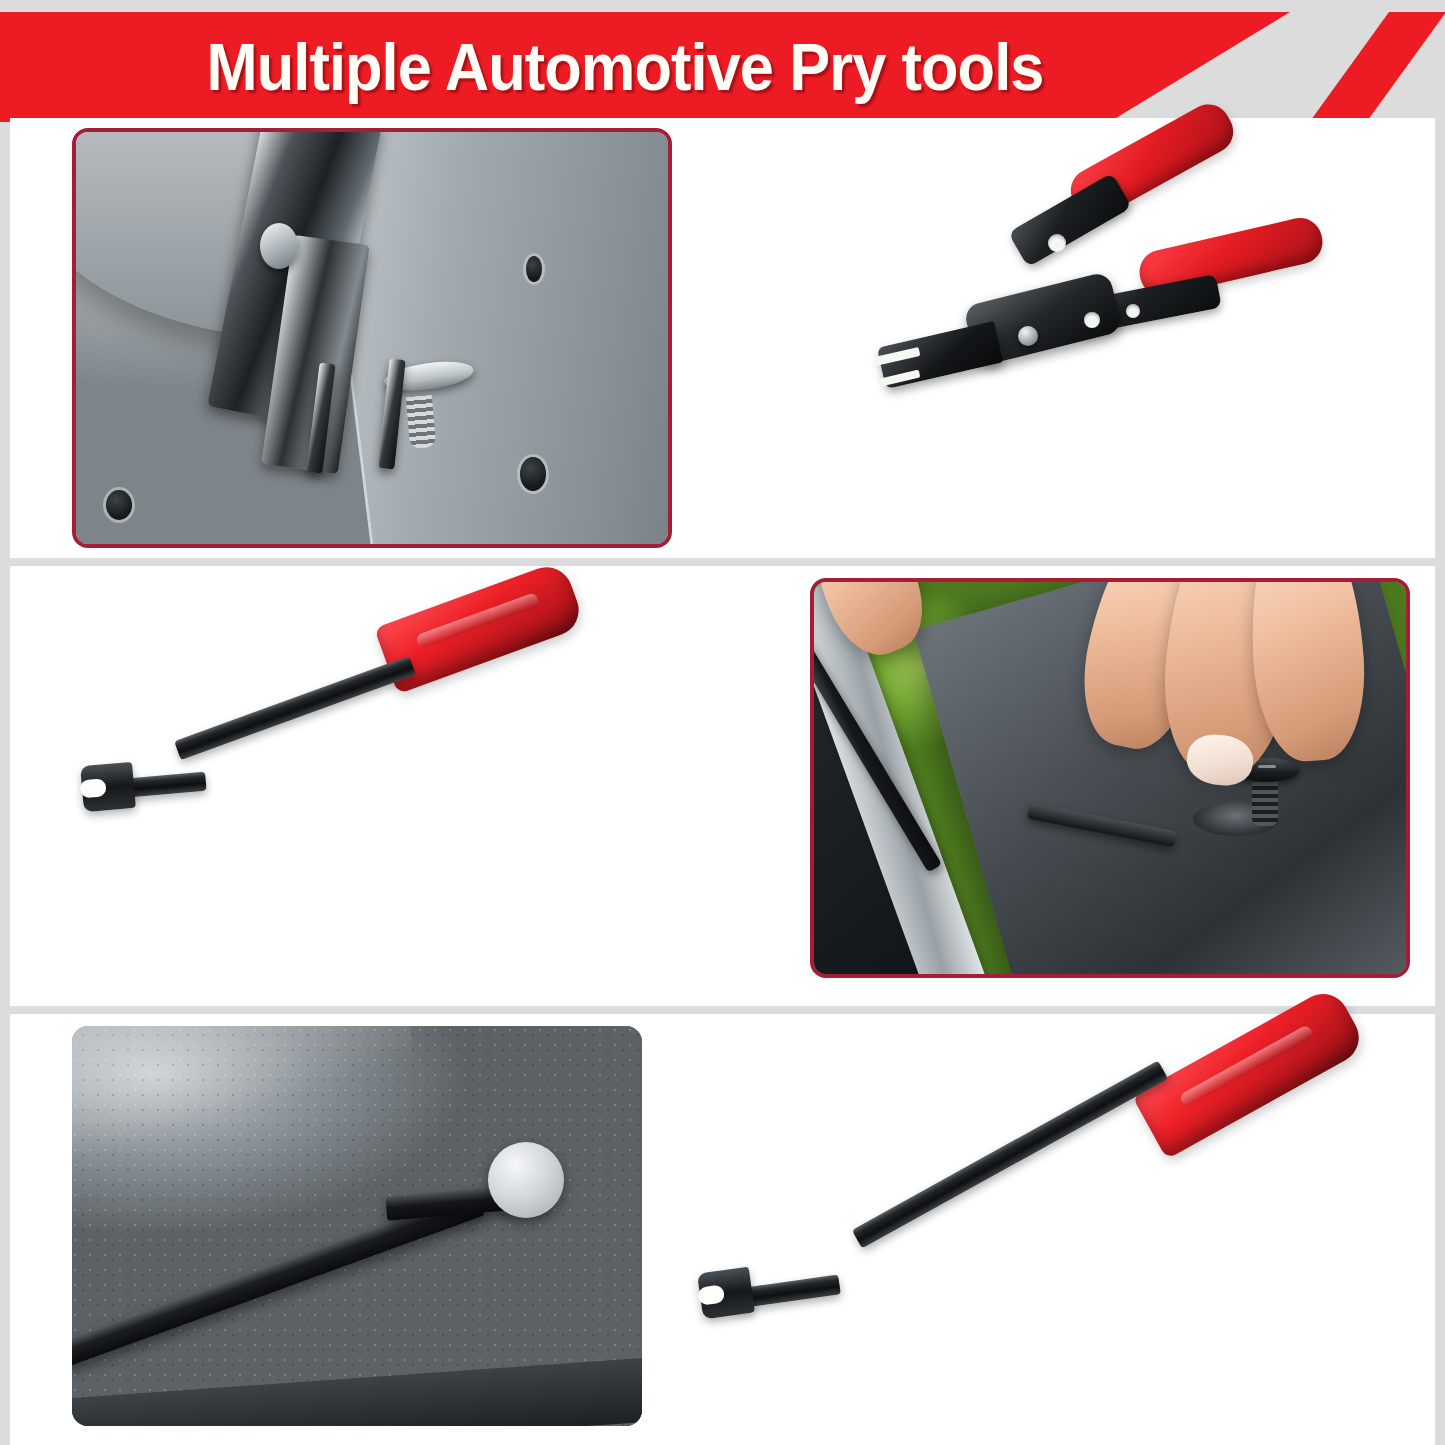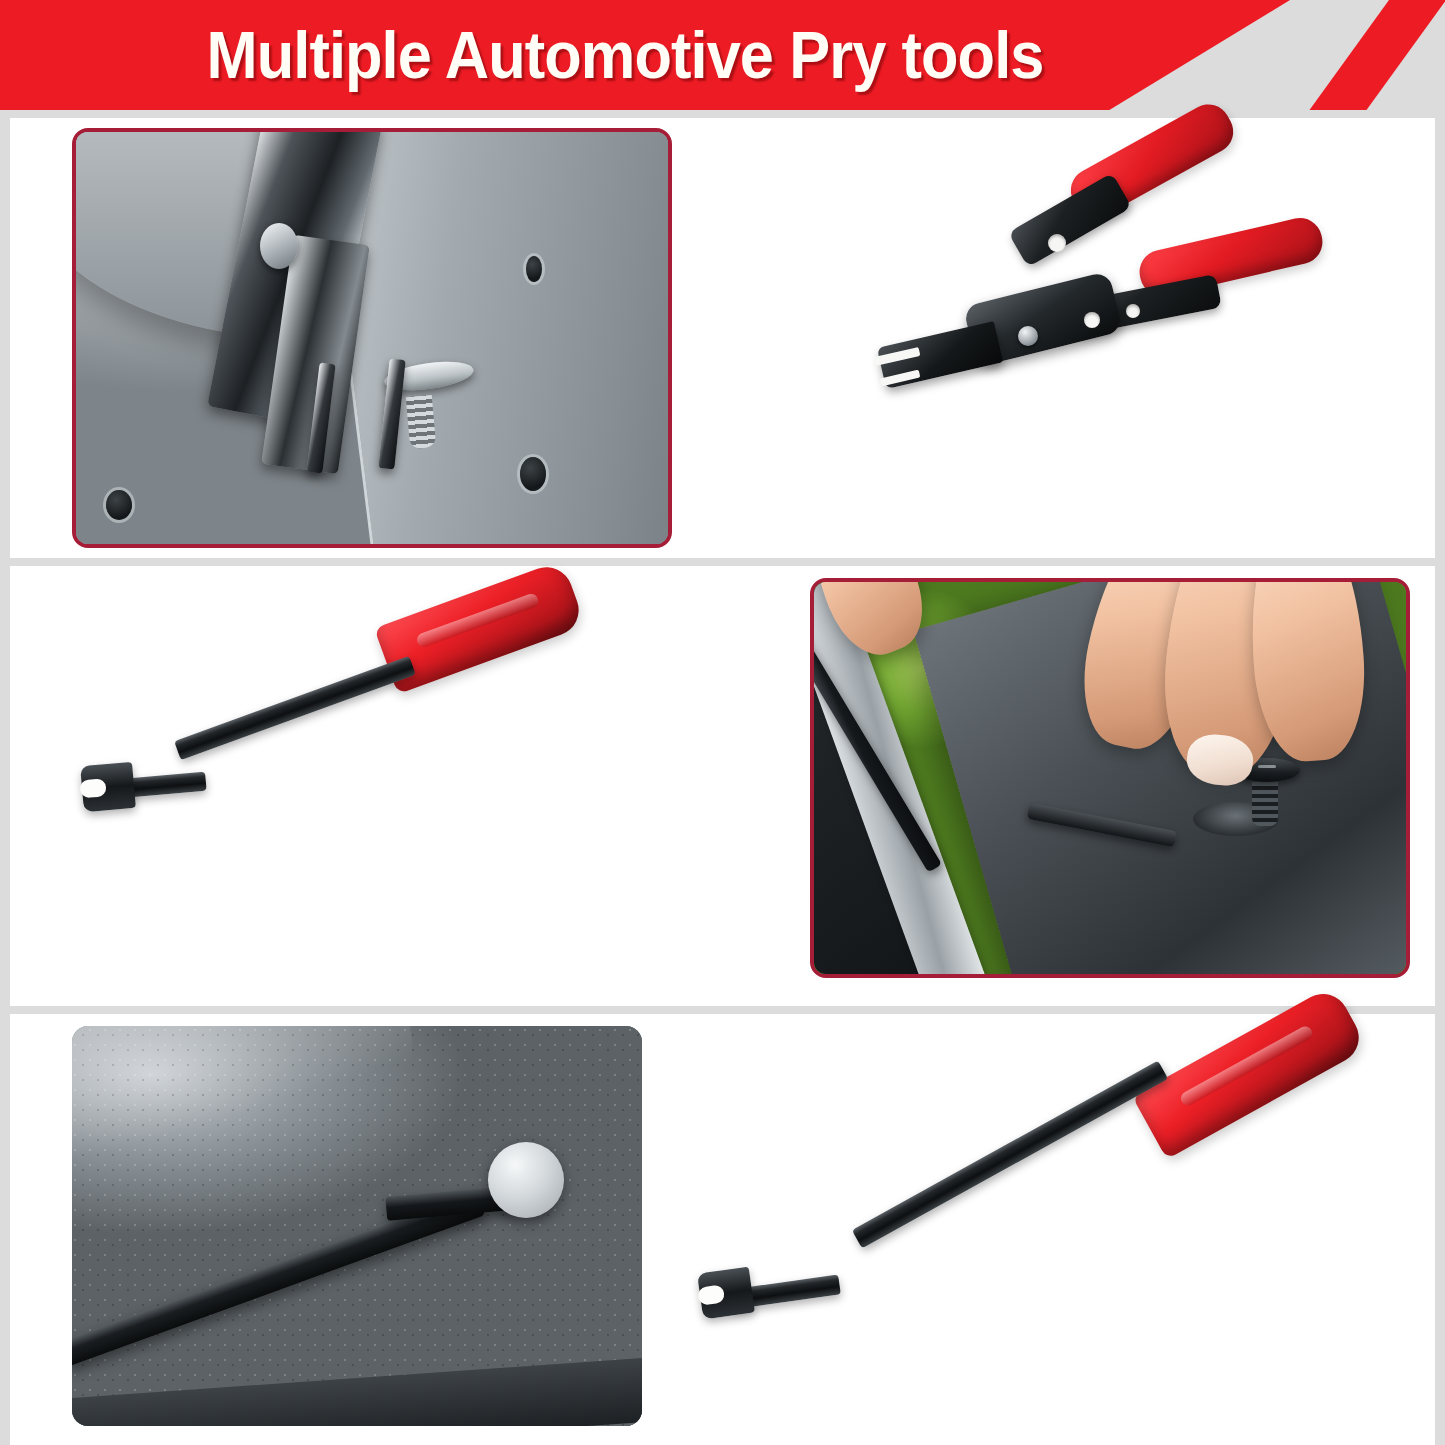--- a/index.html
+++ b/index.html
@@ -6,21 +6,21 @@
   html,body { width:1445px; height:1445px; }
   body {
     background:#d8d8d8;
     font-family:"Liberation Sans", sans-serif;
     overflow:hidden;
   }
   .page { position:relative; width:1445px; height:1445px; background:#dcdcdc; }
 
   
   .header {
-    position:absolute; left:0; top:0; width:1445px; height:110px;
+    position:absolute; left:0; top:12px; width:1445px; height:110px;
     overflow:hidden;
   }
   .header-bg {
     position:absolute; left:0; top:0; width:1290px; height:110px;
     background:#ed1b24;
     clip-path: polygon(0 0, 100% 0, 86% 100%, 0 100%);
   }
   .header-stripe {
     position:absolute; top:0; left:1296px; width:150px; height:110px;
     background:#ed1b24;

